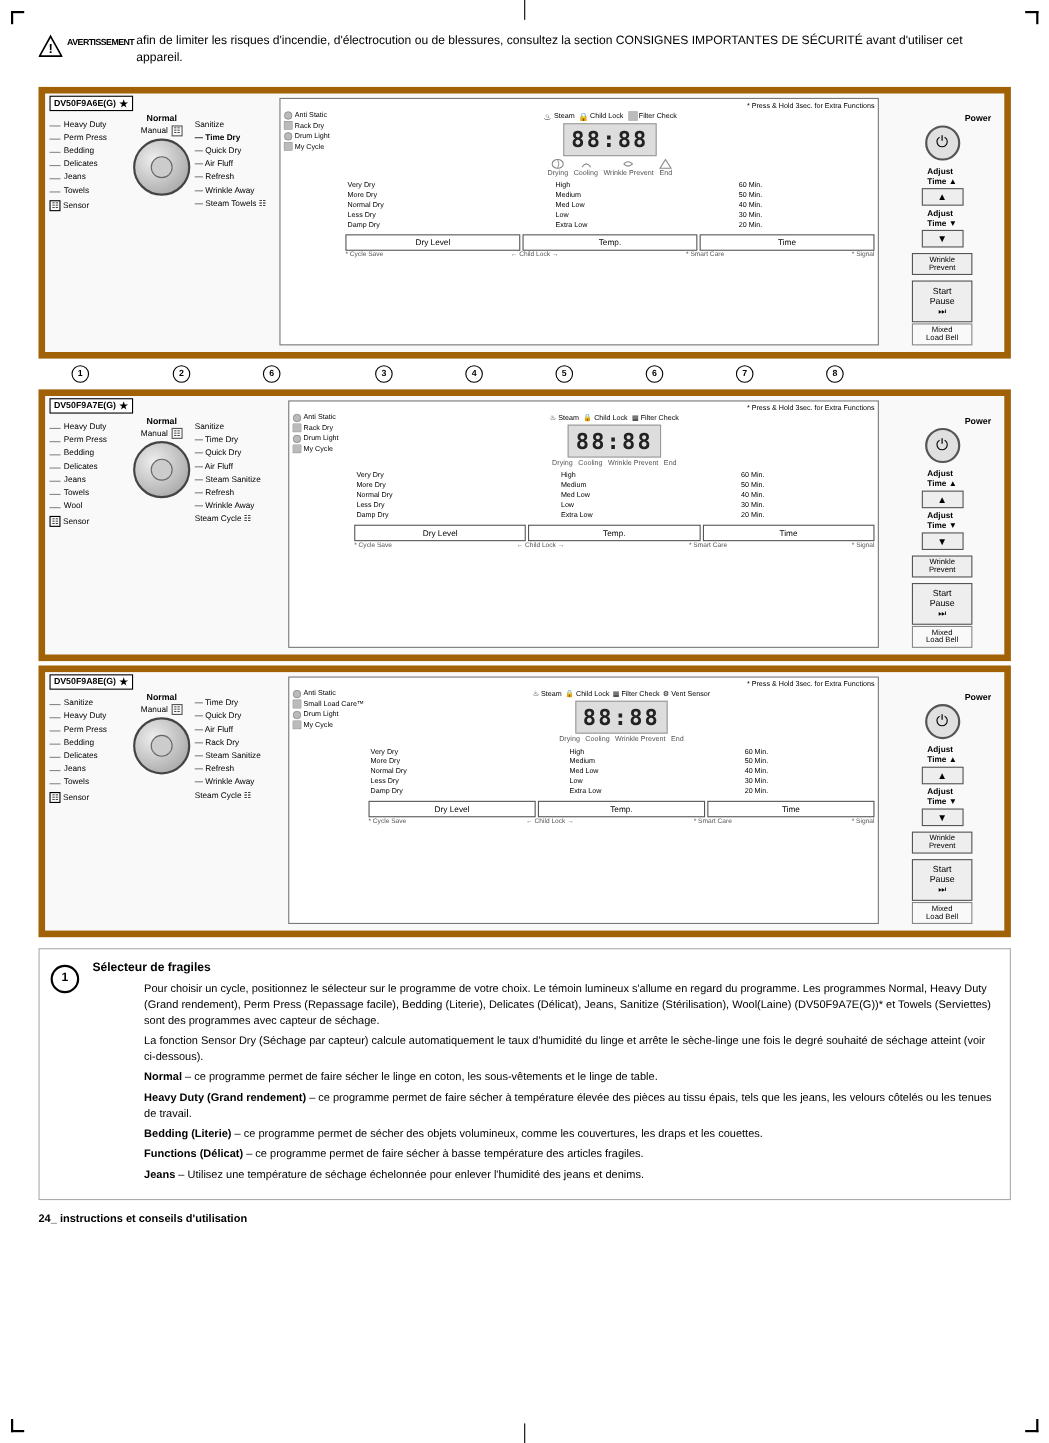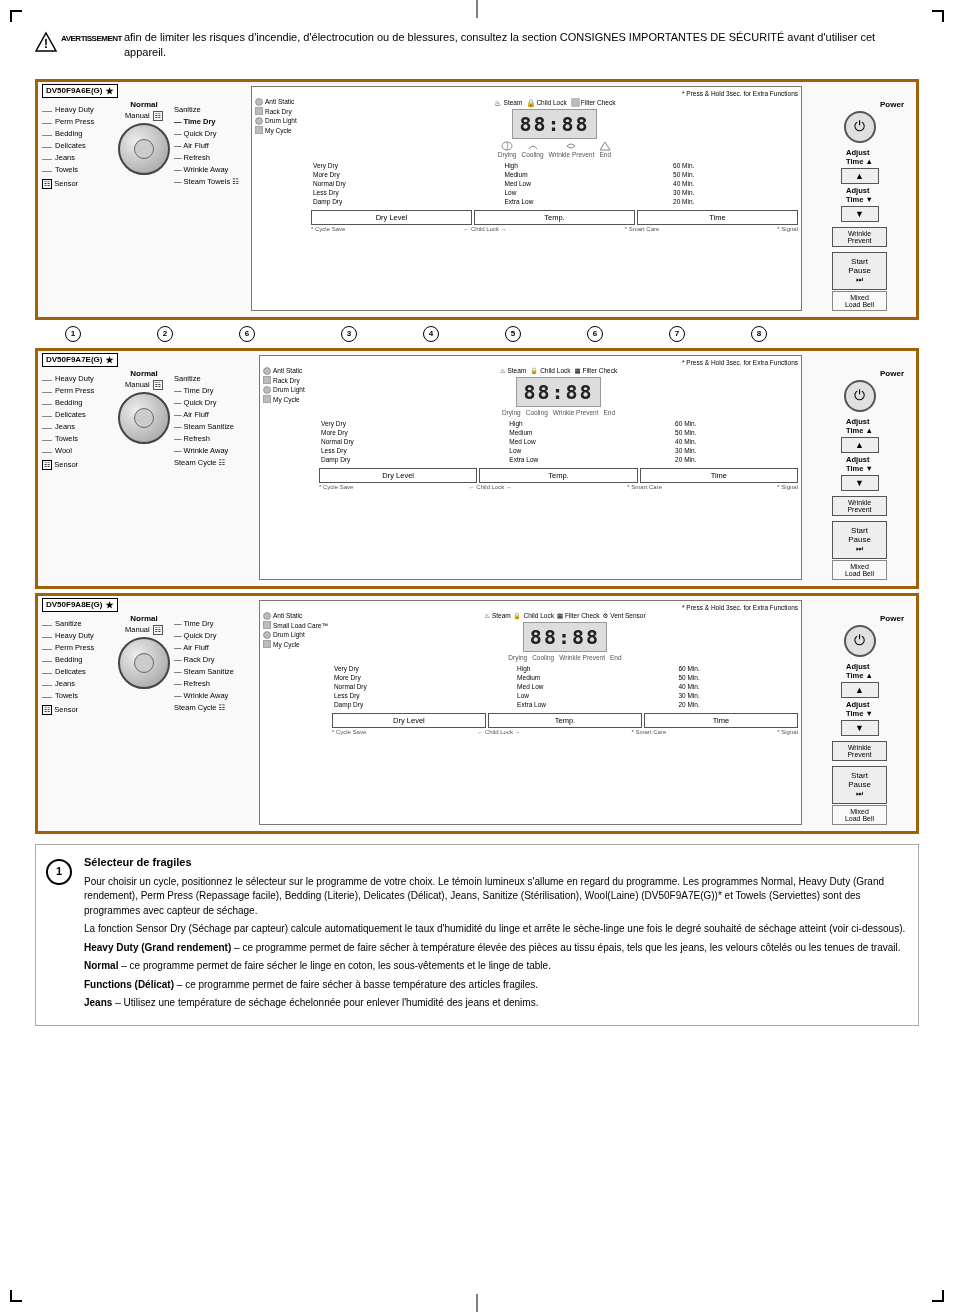--- a/index.html
+++ b/index.html
@@ -88,21 +88,21 @@
     
     .panel-diagrams {
       display: flex;
       flex-direction: column;
       gap: 4px;
       margin-bottom: 10px;
     }
 
     
     .panel-diagram {
-      border: 3px solid #a16207;
+      border: 6px solid #a16207;
       background: #f9f9f9;
       display: flex;
       align-items: stretch;
       font-size: 8.5px;
       position: relative;
       padding: 4px 4px 6px 4px;
     }
 
     .panel-model-label {
       position: absolute;
@@ -232,20 +232,21 @@
       font-weight: bold;
       font-size: 11px;
       margin-bottom: 4px;
     }
     .desc-text {
       font-size: 10px;
       color: #000;
     }
     .desc-text p {
       margin-bottom: 4px;
+      margin-left: 47px;
     }
     .desc-text .bold-term {
       font-weight: bold;
     }
 
     
     .page-footer {
       margin-top: 12px;
       font-size: 10px;
       font-weight: bold;
@@ -777,21 +778,23 @@
     </div>
   </div>
 
   <div class="description-section">
     <div class="desc-number">1</div>
     <div class="desc-content">
       <div class="desc-title">Sélecteur de fragiles</div>
       <div class="desc-text">
         <p>Pour choisir un cycle, positionnez le sélecteur sur le programme de votre choix. Le témoin lumineux s'allume en regard du programme. Les programmes Normal, Heavy Duty (Grand rendement), Perm Press (Repassage facile), Bedding (Literie), Delicates (Délicat), Jeans, Sanitize (Stérilisation), Wool(Laine) (DV50F9A7E(G))* et Towels (Serviettes) sont des programmes avec capteur de séchage.</p>
         <p>La fonction Sensor Dry (Séchage par capteur) calcule automatiquement le taux d'humidité du linge et arrête le sèche-linge une fois le degré souhaité de séchage atteint (voir ci-dessous).</p>
+        <p><span class="bold-term">Normal</span> – ce programme permet de faire sécher le linge en coton, les sous-vêtements et le linge de table.</p>
         <p><span class="bold-term">Heavy Duty (Grand rendement)</span> – ce programme permet de faire sécher à température élevée des pièces au tissu épais, tels que les jeans, les velours côtelés ou les tenues de travail.</p>
-        <p><span class="bold-term">Normal</span> – ce programme permet de faire sécher le linge en coton, les sous-vêtements et le linge de table.</p>
+        <p><span class="bold-term">Bedding (Literie) </span> – ce programme permet de sécher des objets volumineux, comme les couvertures, les draps et les couettes.</p>
         <p><span class="bold-term">Functions (Délicat)</span> – ce programme permet de faire sécher à basse température des articles fragiles.</p>
         <p><span class="bold-term">Jeans</span> – Utilisez une température de séchage échelonnée pour enlever l'humidité des jeans et denims.</p>
       </div>
     </div>
   </div>
 
+  <div class="page-footer">24_ instructions et conseils d'utilisation</div>
 </div>
 
 </body></html>

